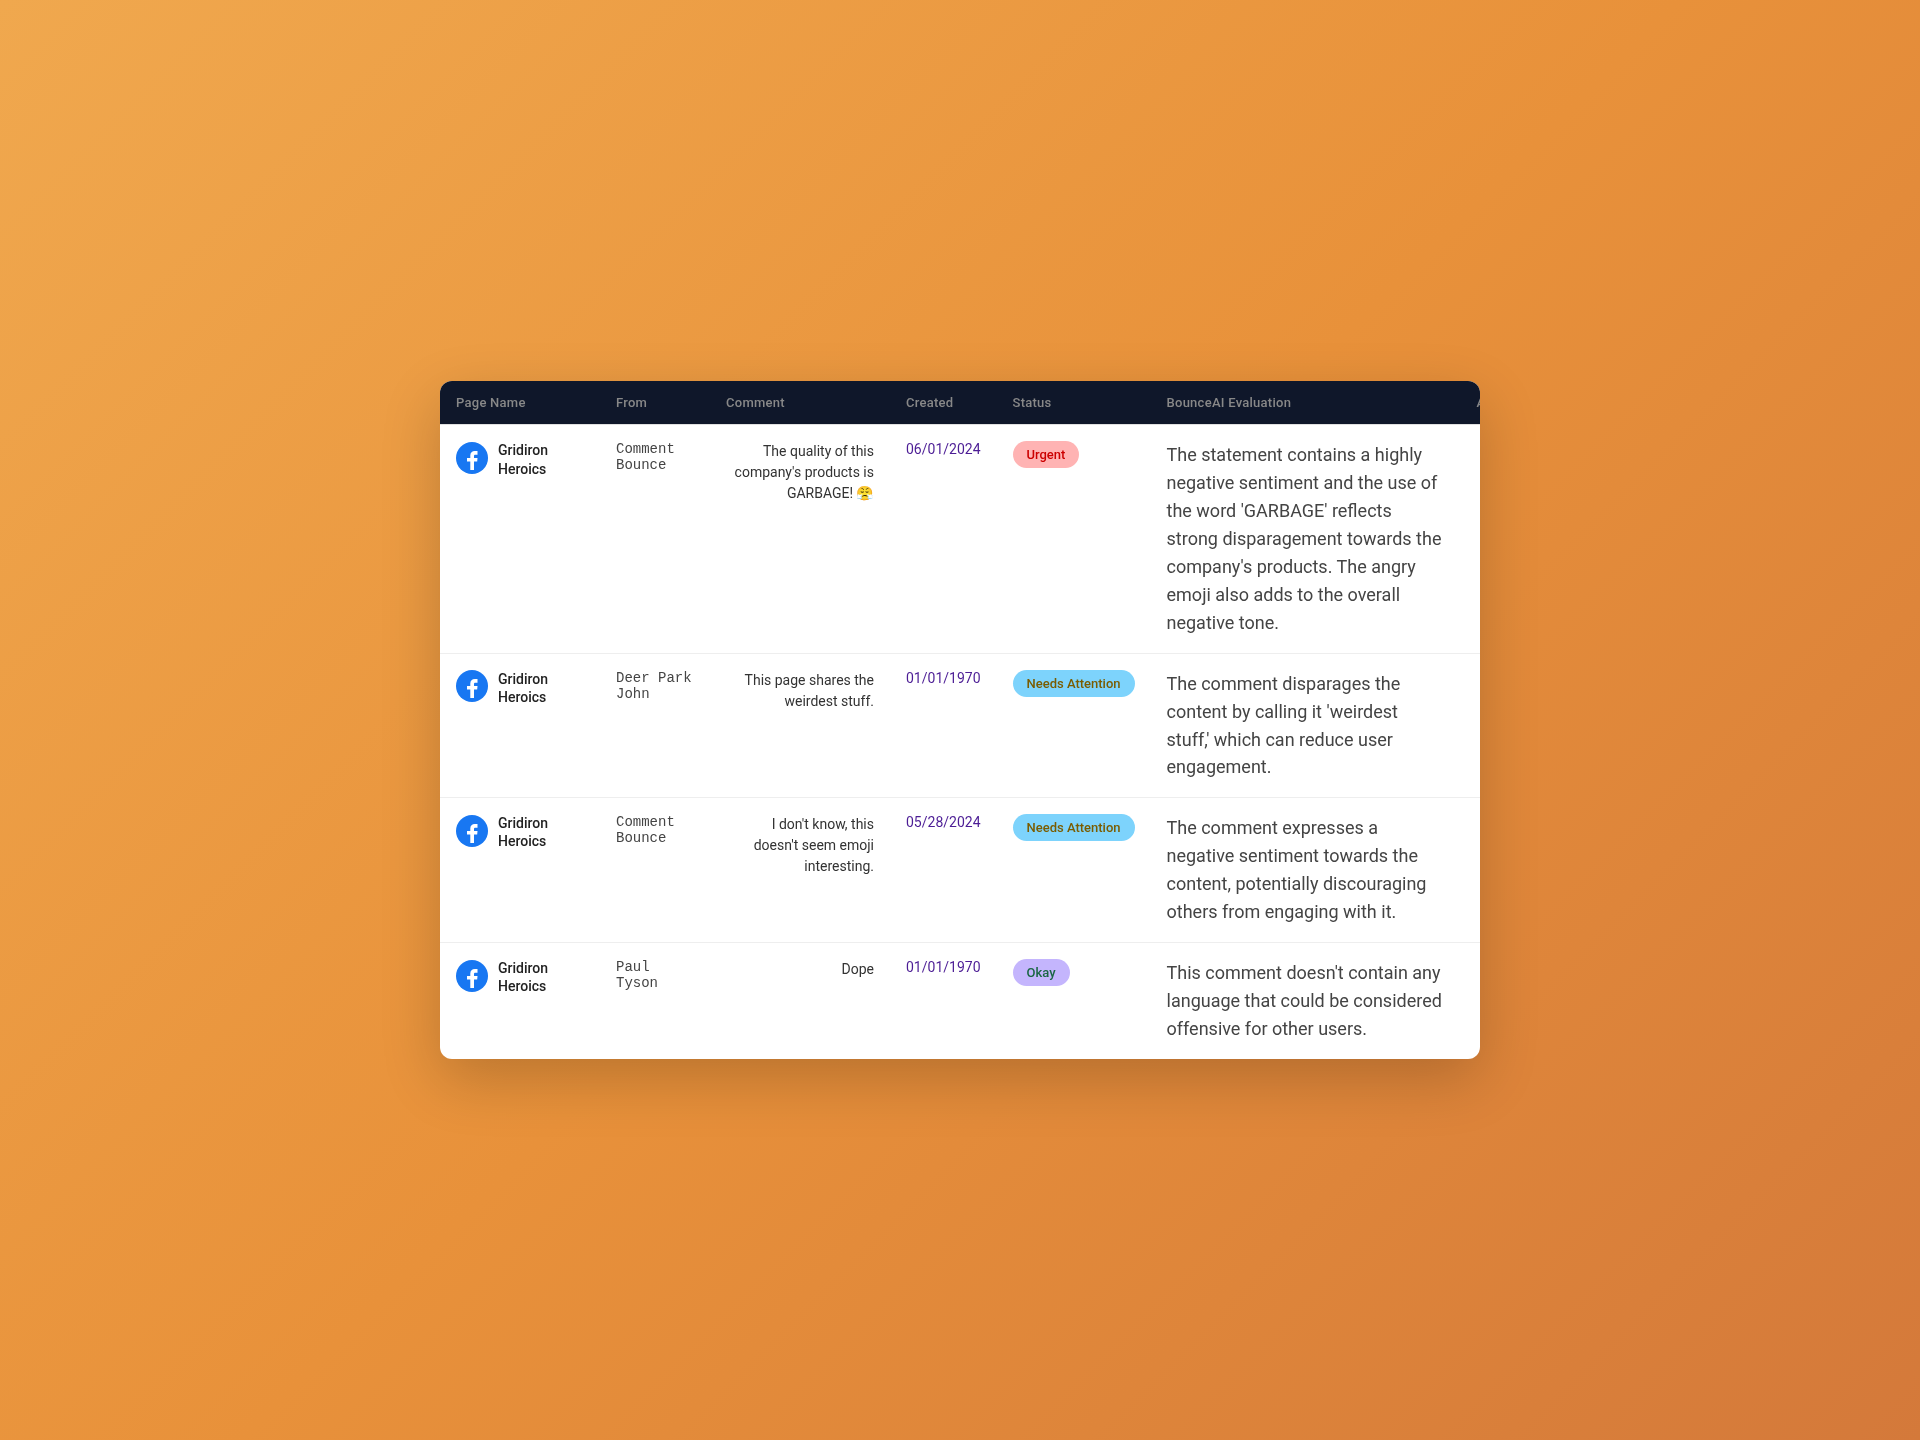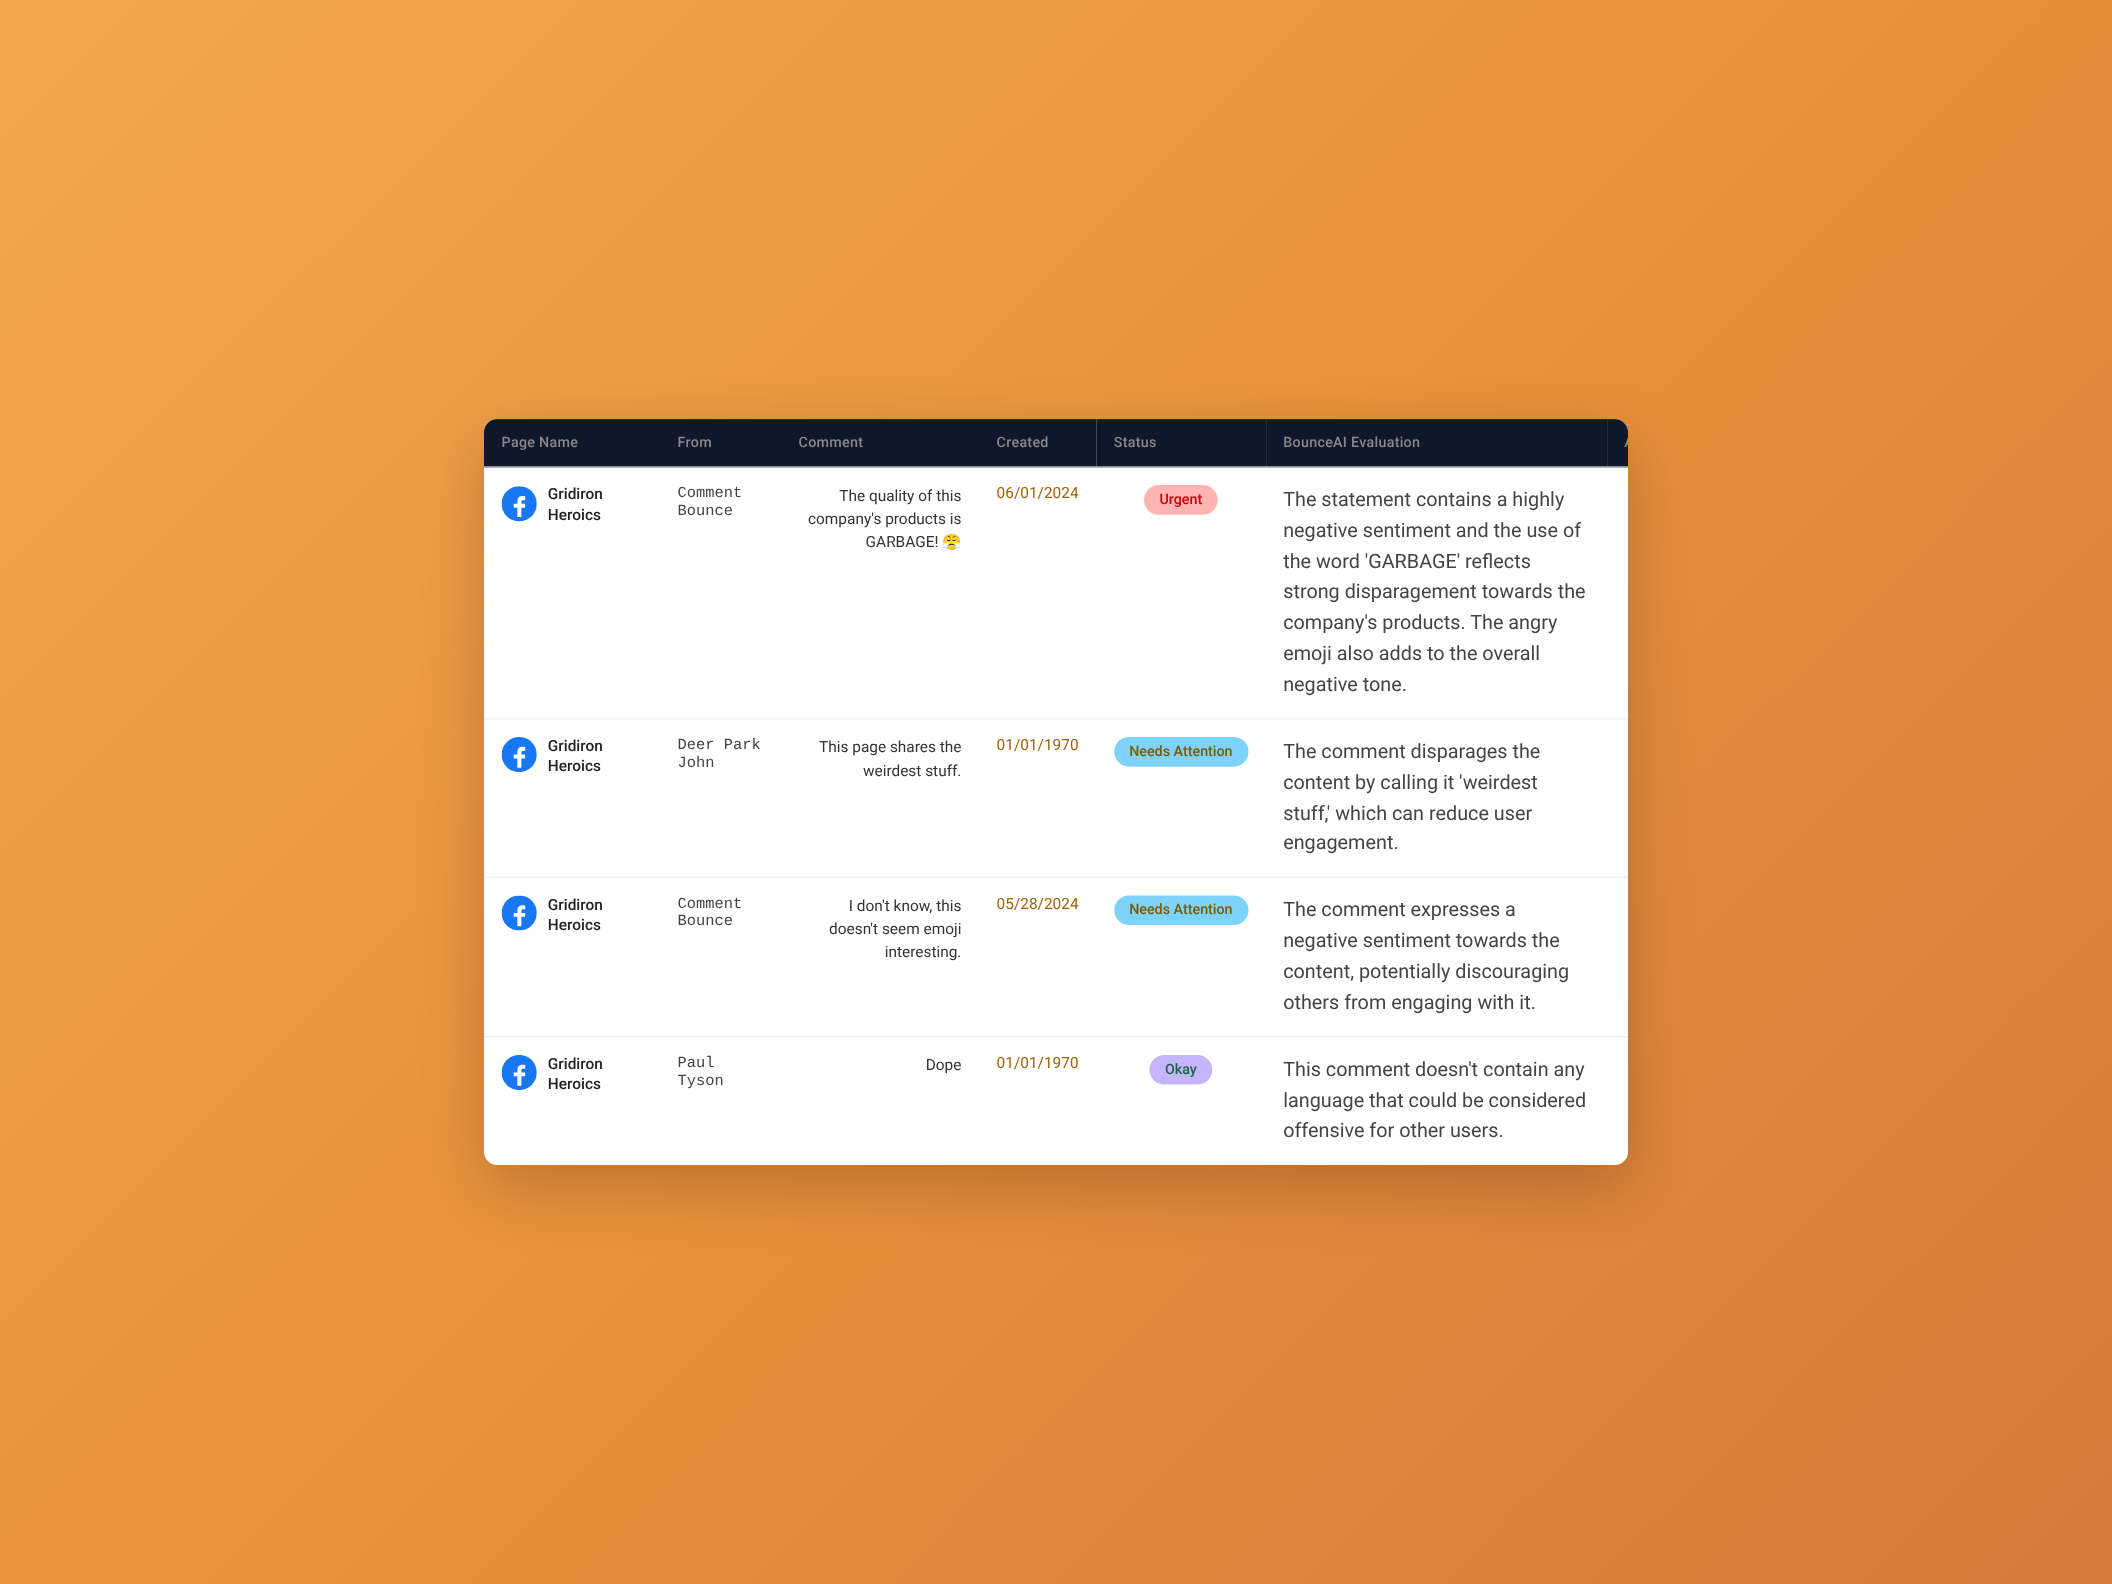--- a/index.html
+++ b/index.html
@@ -89,27 +89,26 @@
     .comment-cell {
       min-width: 180px;
       max-width: 200px;
       color: #333333;
       line-height: 1.5;
       text-align: right;
     }
 
     .created-cell {
       min-width: 100px;
-      color: #a16207;
+      color: #4c1d95;
       white-space: nowrap;
     }
 
     .status-cell {
       min-width: 130px;
-      text-align: center;
     }
 
     .status-badge {
       display: inline-block;
       padding: 6px 14px;
       border-radius: 20px;
       font-size: 13px;
       font-weight: 500;
       white-space: nowrap;
     }

